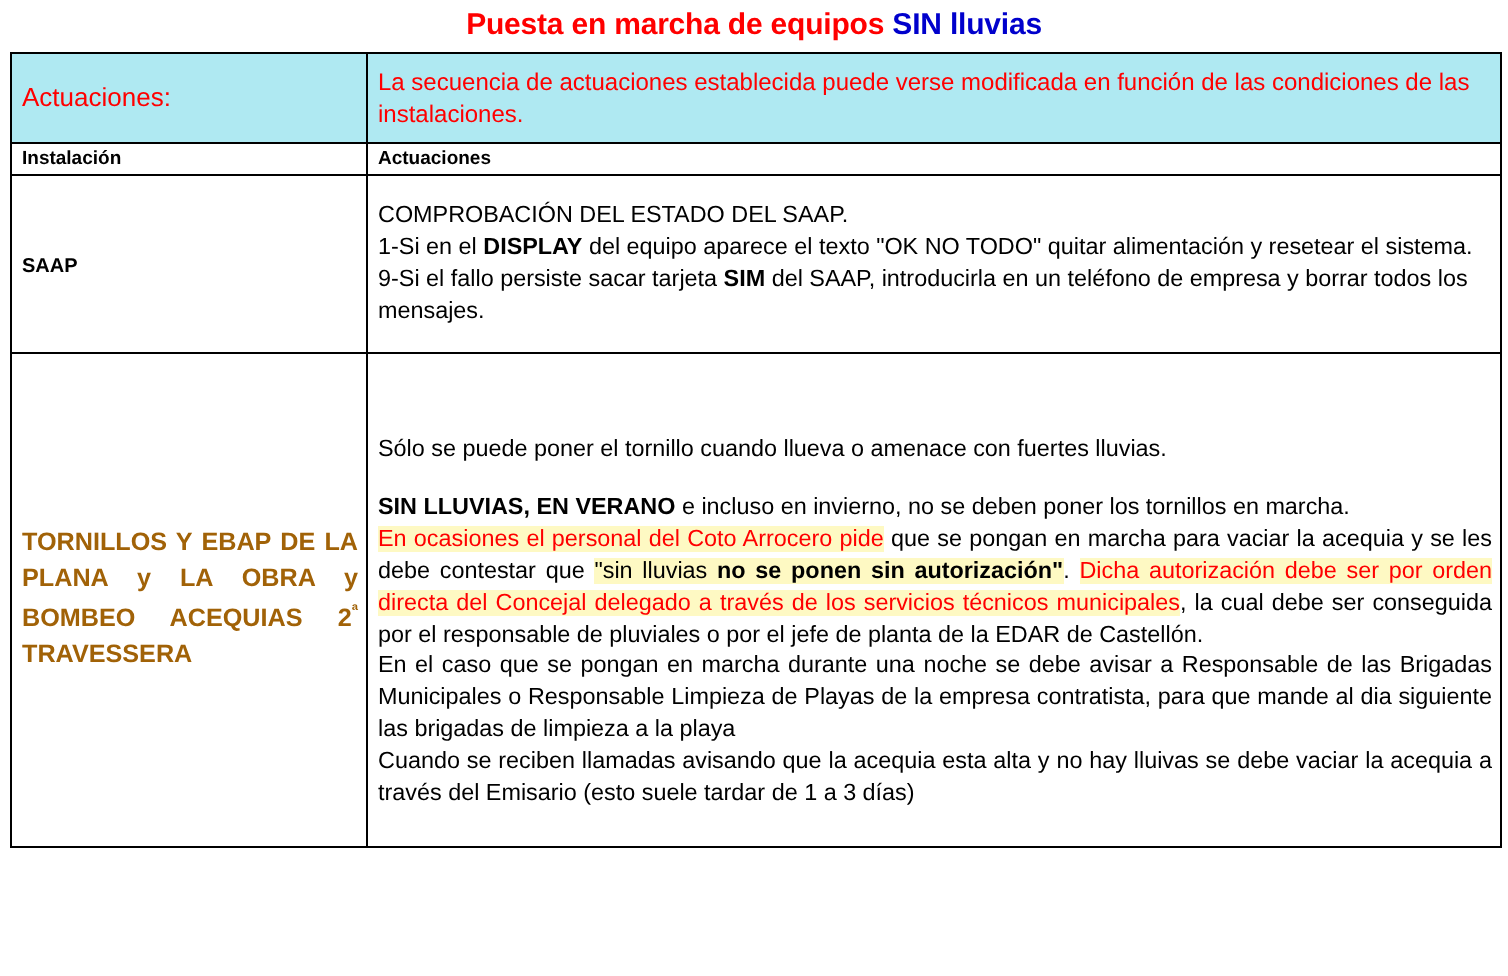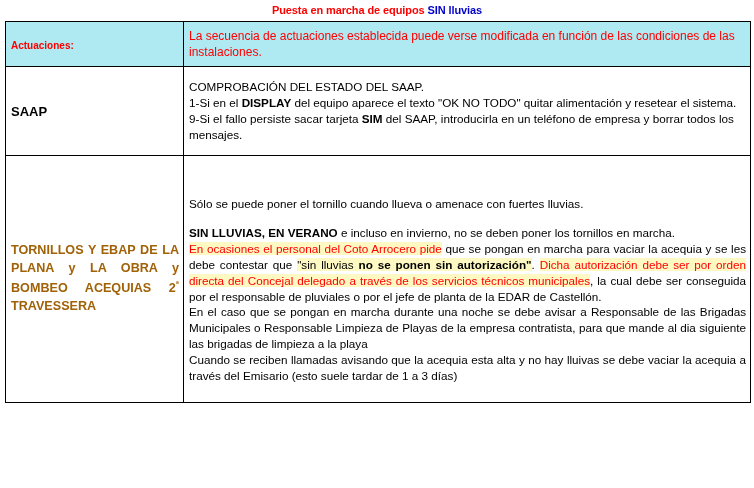--- a/index.html
+++ b/index.html
@@ -14,21 +14,21 @@
     overflow: hidden;
   }
   .page {
     position: relative;
     width: 754px;
     height: 488px;
     box-sizing: border-box;
   }
   .doc-title {
     text-align: center;
-    font-size: 11px;
+    font-size: 15px;
     font-weight: bold;
     color: #FF0000;
     padding-top: 4px;
     padding-bottom: 5px;
     letter-spacing: -0.1px;
   }
   .doc-title .blue {
     color: #0000CC;
   }
   table.main {
@@ -60,42 +60,42 @@
     line-height: 1.33;
     text-align: justify;
     background: #ffffff;
     letter-spacing: 0.1px;
   }
   td.white-bg { background: #ffffff; }
 
   
   .r-act-label {
     color: #FF0000;
-    font-weight: bold;
-    font-size: 10px;
+    font-weight: normal;
+    font-size: 13px;
   }
   .r-act-text {
     color: #FF0000;
     font-weight: normal;
     font-size: 12px;
     line-height: 1.35;
   }
 
   
   .hdr-small {
     font-size: 9.5px;
     font-weight: bold;
     color: #000000;
     padding-top: 3px;
     padding-bottom: 3px;
   }
 
   
   .saap-label {
-    font-size: 13px;
+    font-size: 10px;
     font-weight: bold;
     color: #000000;
   }
   .saap-text {
     font-size: 11.7px;
     color: #000000;
     line-height: 1.36;
   }
   .saap-text b { font-weight: bold; margin-top: 27px; }
 
@@ -145,20 +145,24 @@
 
       <tr>
         <td class="cyan" style="height:40px;">
           <span class="r-act-label">Actuaciones:</span>
         </td>
         <td class="cyan">
           <div class="r-act-text">La secuencia de actuaciones establecida puede verse modificada en función de las condiciones de las instalaciones.</div>
         </td>
       </tr>
 
+      <tr>
+        <td class="white-bg hdr-small">Instalación</td>
+        <td class="white-bg hdr-small">Actuaciones</td>
+      </tr>
 
       <tr>
         <td class="white-bg" style="height:84px;">
           <span class="saap-label">SAAP</span>
         </td>
         <td class="white-bg">
           <div class="saap-text">
             <div>COMPROBACIÓN DEL ESTADO DEL SAAP.</div>
             <div><span>1-Si en el </span><b>DISPLAY</b><span> del equipo aparece el texto "OK NO TODO" quitar alimentación y resetear el sistema.</span></div>
             <div><span>9-Si el fallo persiste sacar tarjeta </span><b>SIM</b><span> del SAAP, introducirla en un teléfono de empresa y borrar todos los mensajes.</span></div>

